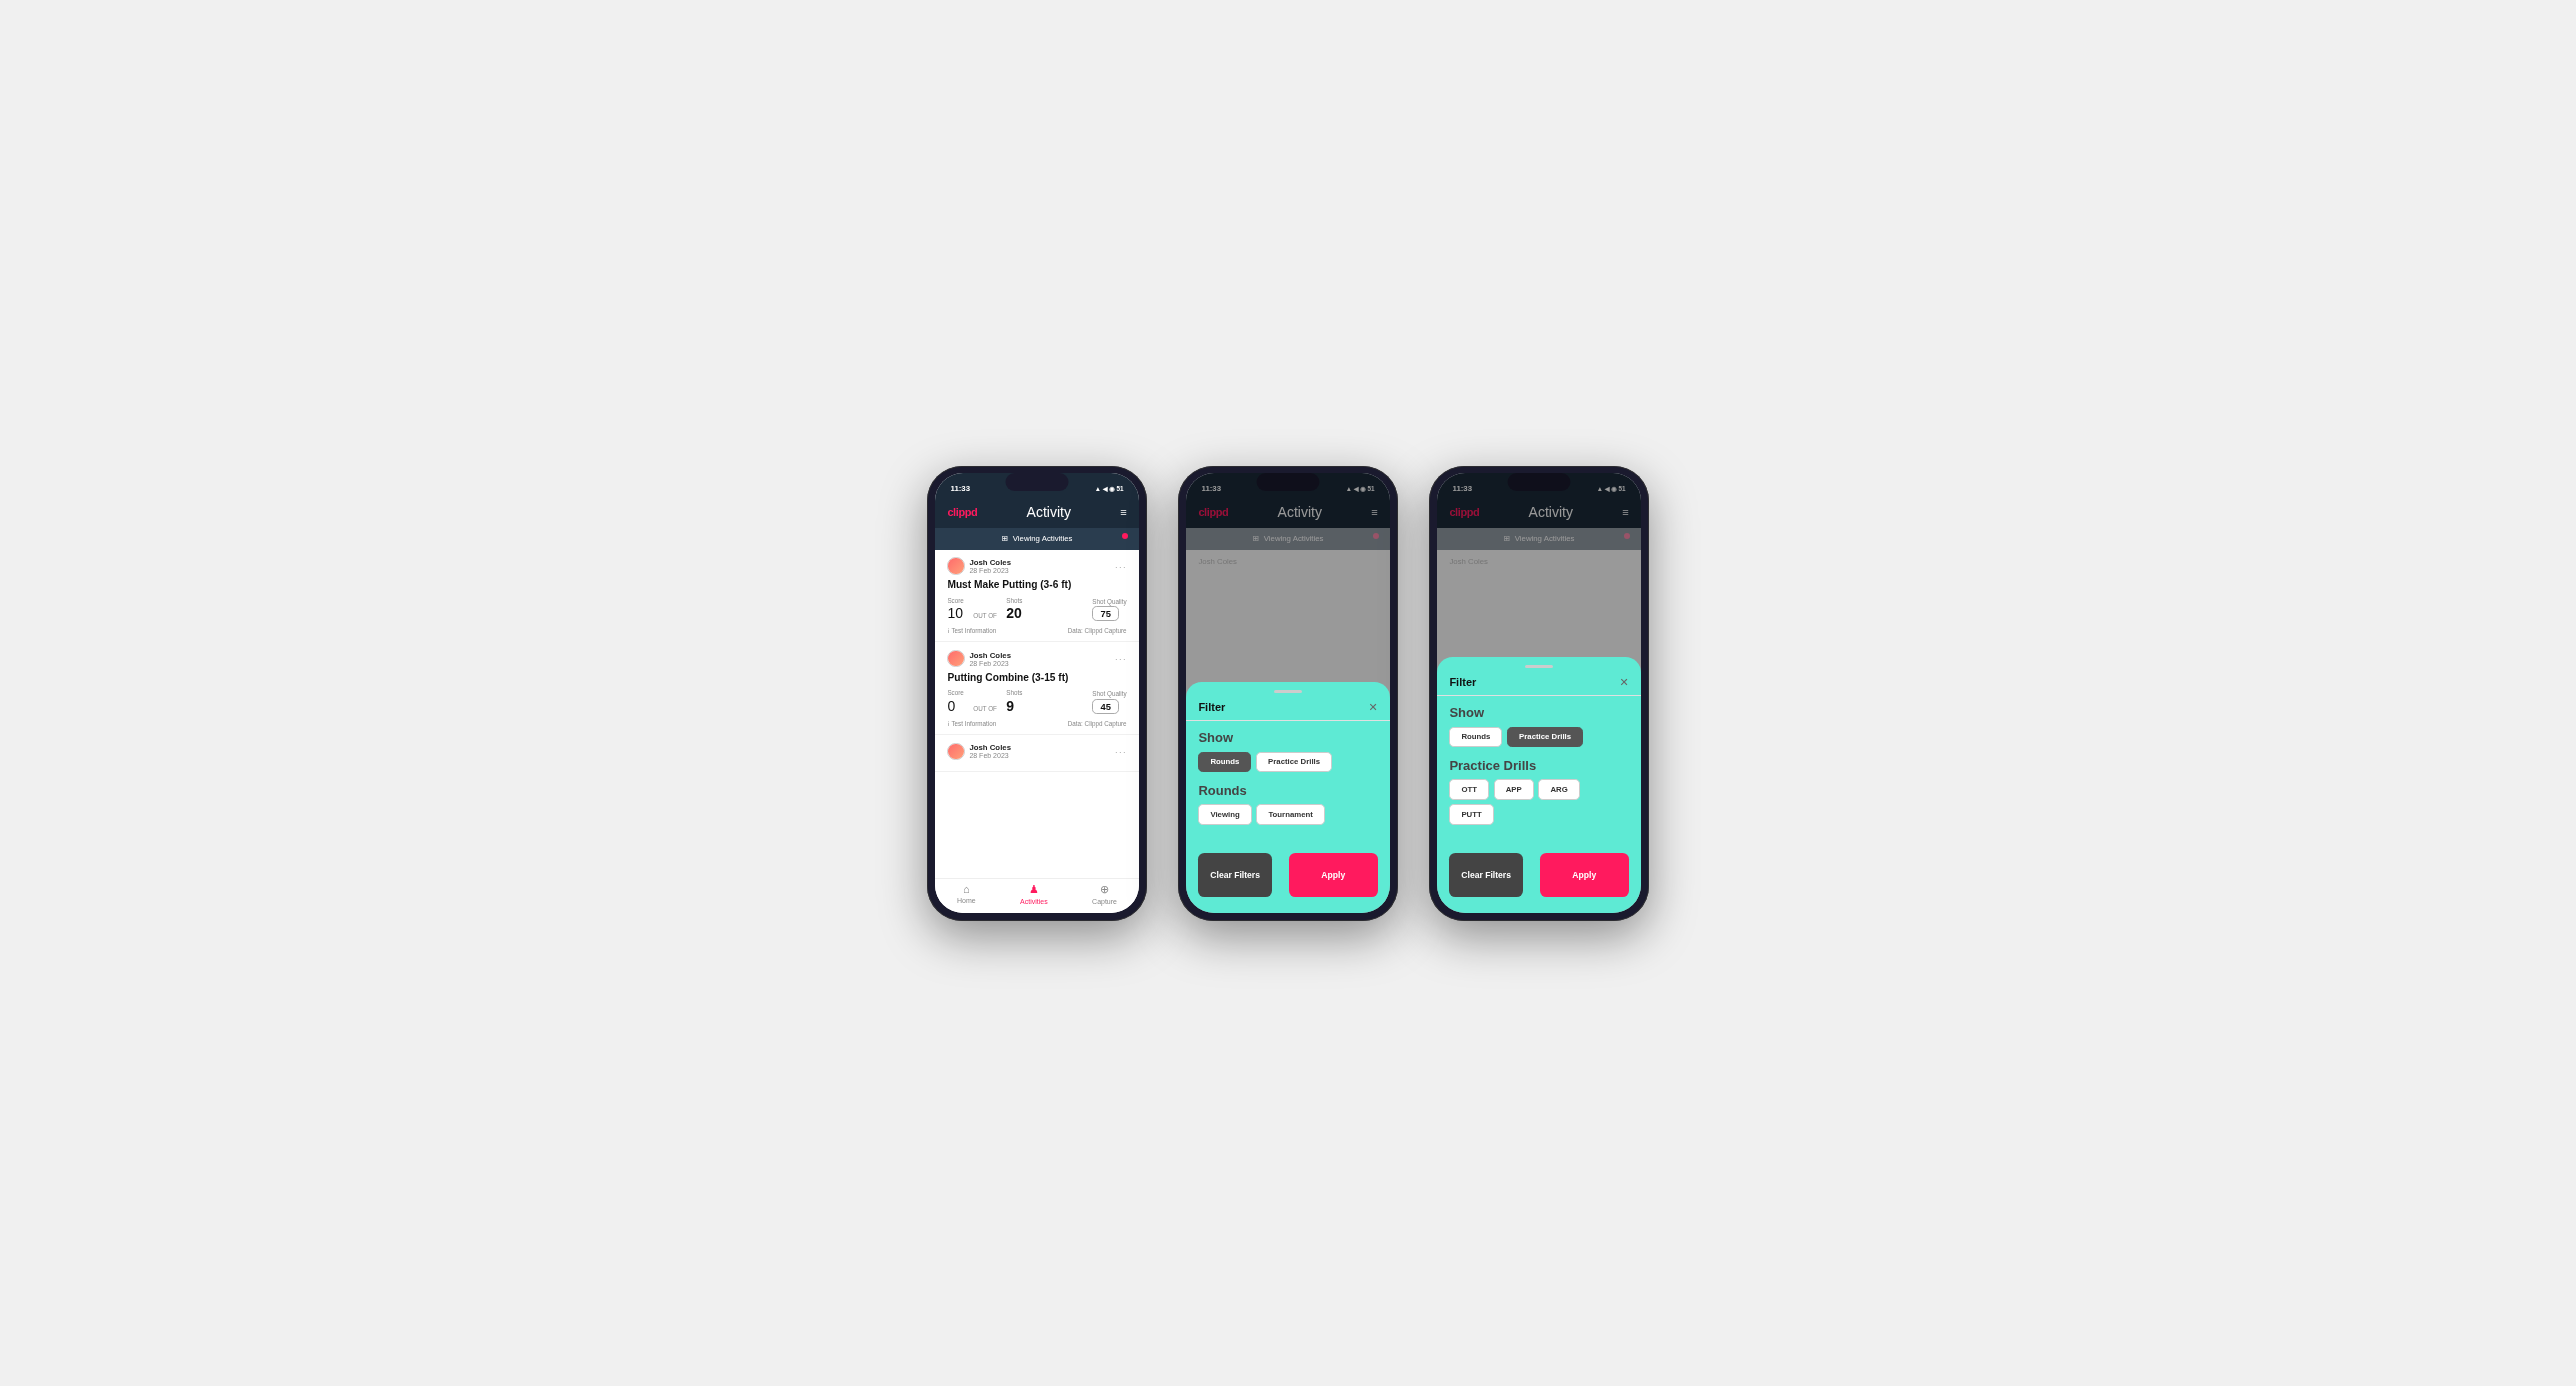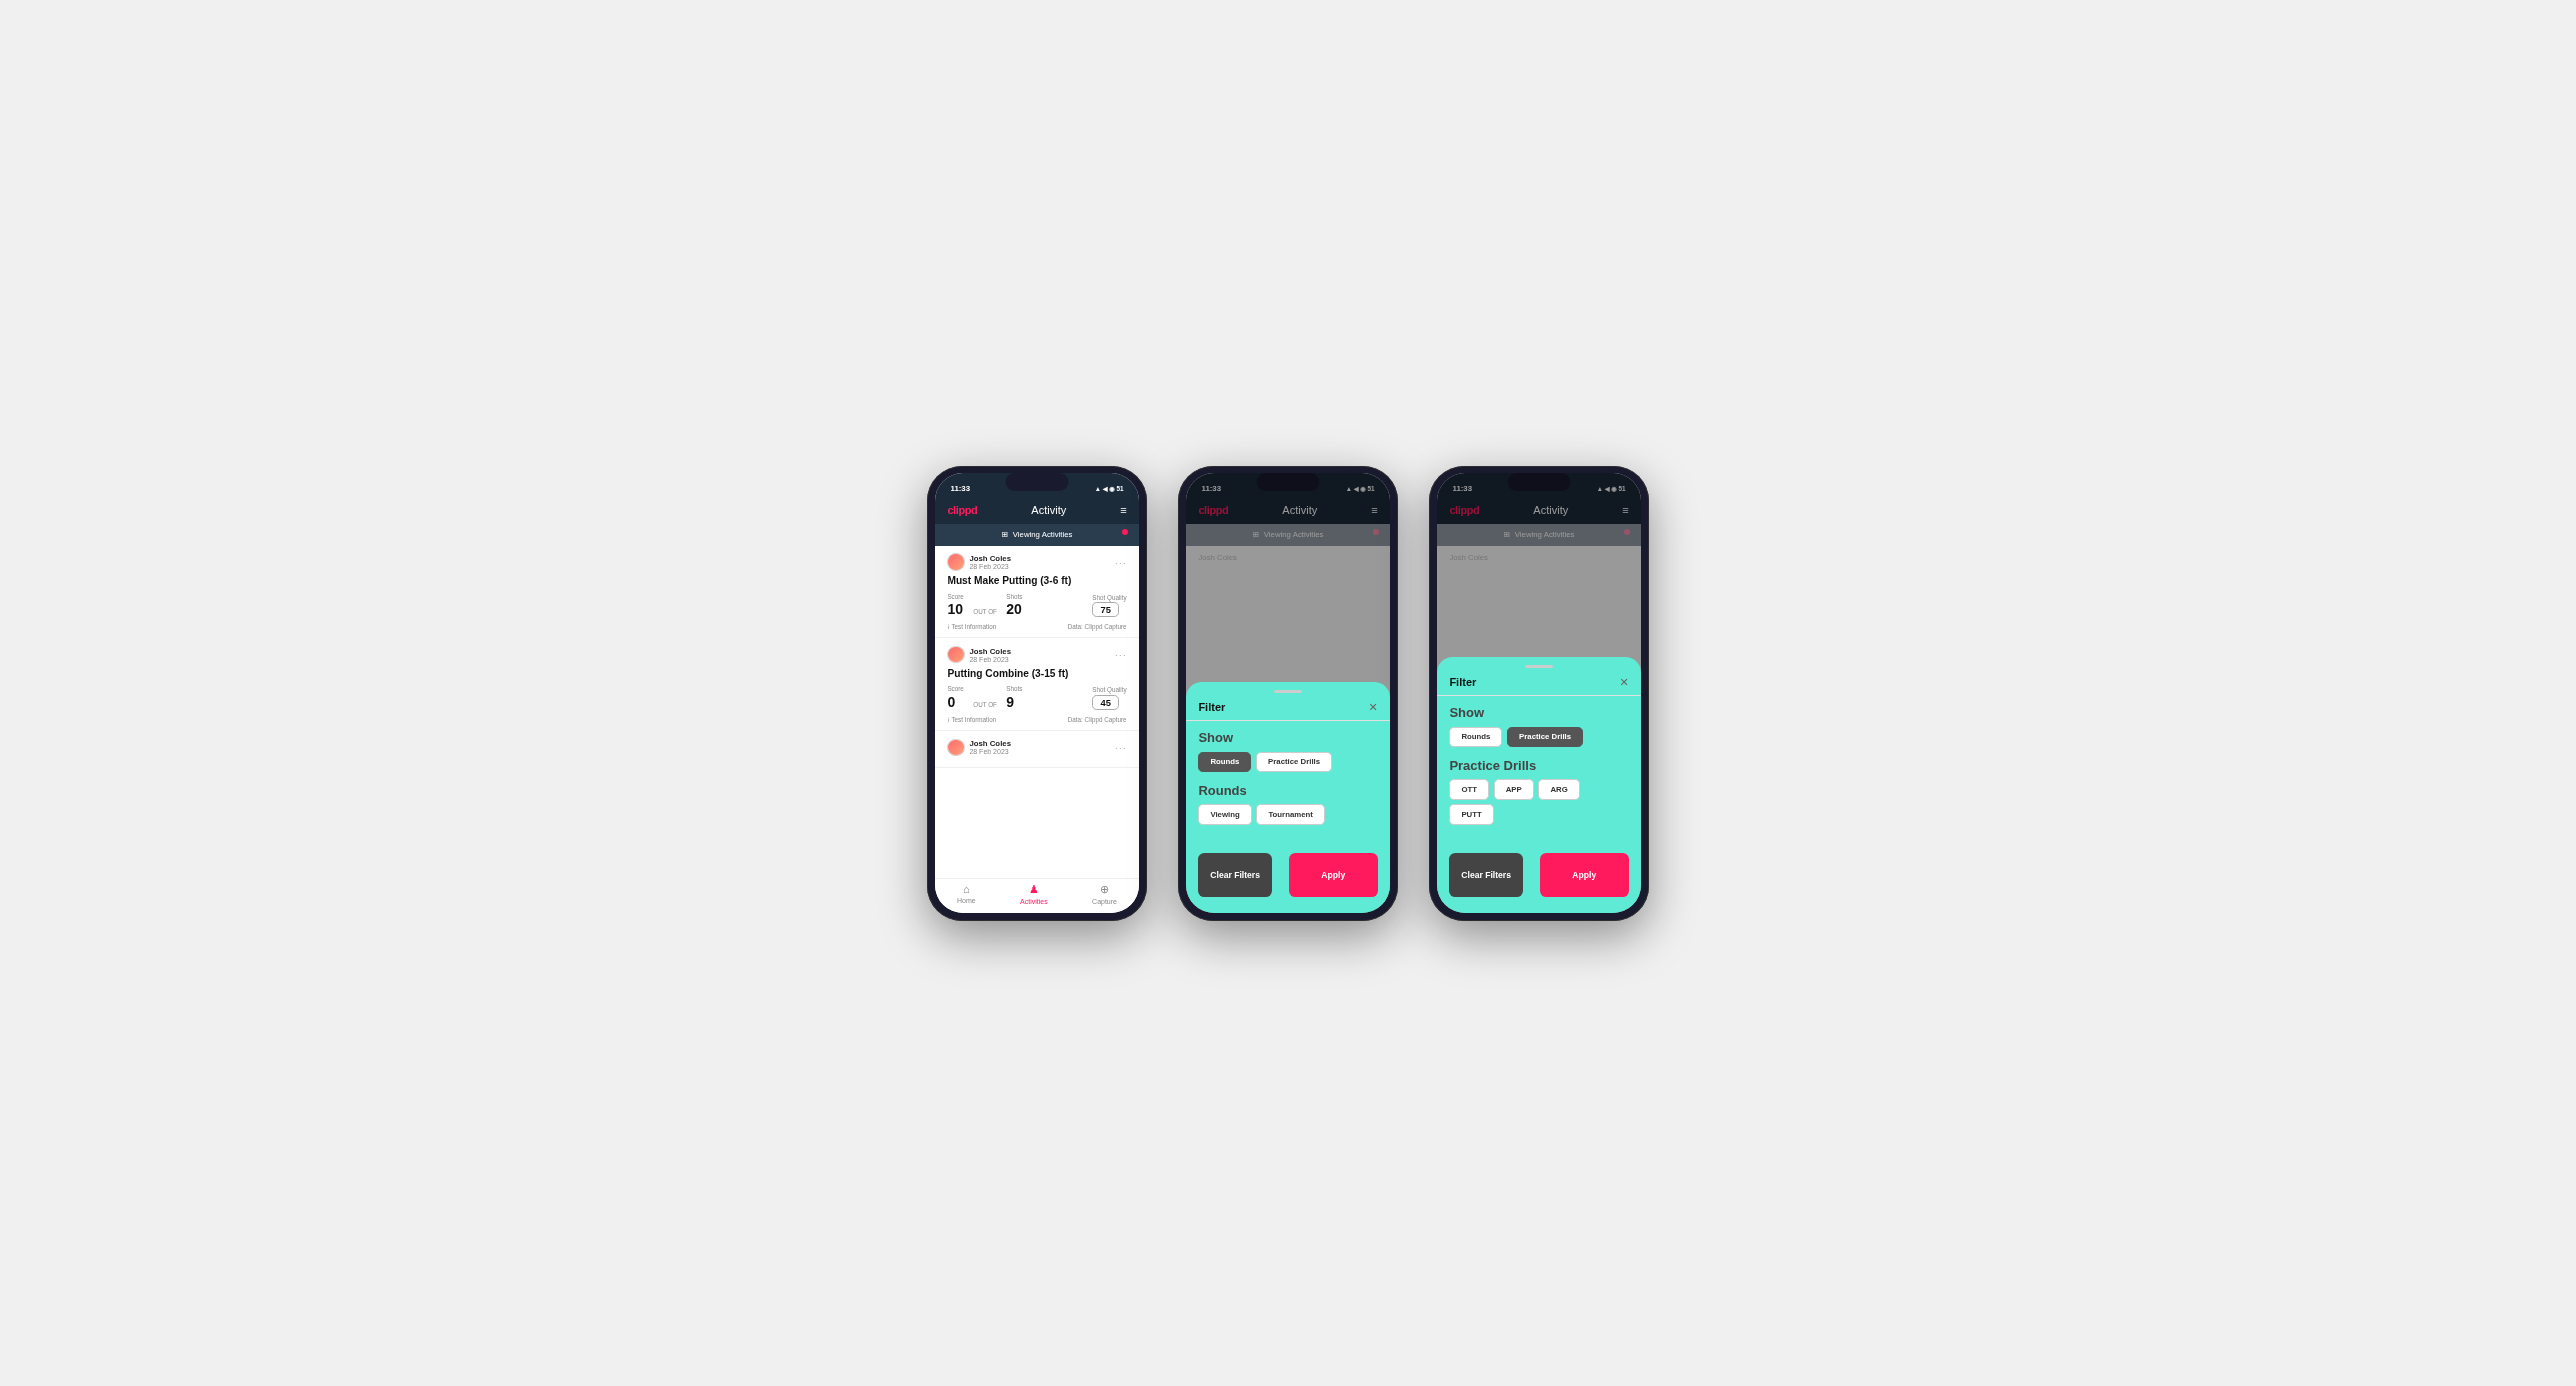--- a/index.html
+++ b/index.html
@@ -76,21 +76,21 @@
       padding: 6.3px 12.6px 7.8px;
       flex-shrink: 0;
     }
     .logo-text {
       font-size: 11px;
       font-weight: 800;
       color: #ff1a5e;
       letter-spacing: -0.4px;
     }
     .nav-title {
-      font-size: 11px;
+      font-size: 14px;
       color: #fff;
       font-weight: 500;
     }
     .hamburger {
       color: #fff;
       font-size: 11px;
       line-height: 1;
     }
 
     
@@ -178,21 +178,21 @@
       align-items: flex-end;
       margin-bottom: 4.7px;
     }
     .stat-label {
       font-size: 6.3px;
       color: #888;
       margin-bottom: 1.6px;
     }
     .stat-value {
       font-size: 14px;
-      font-weight: 700;
+      font-weight: 400;
       color: #111;
     }
     .stat-outof {
       font-size: 6.3px;
       color: #888;
       font-weight: 500;
       margin-bottom: 2.4px;
     }
     .stat-outof-val {
       font-size: 14px;

